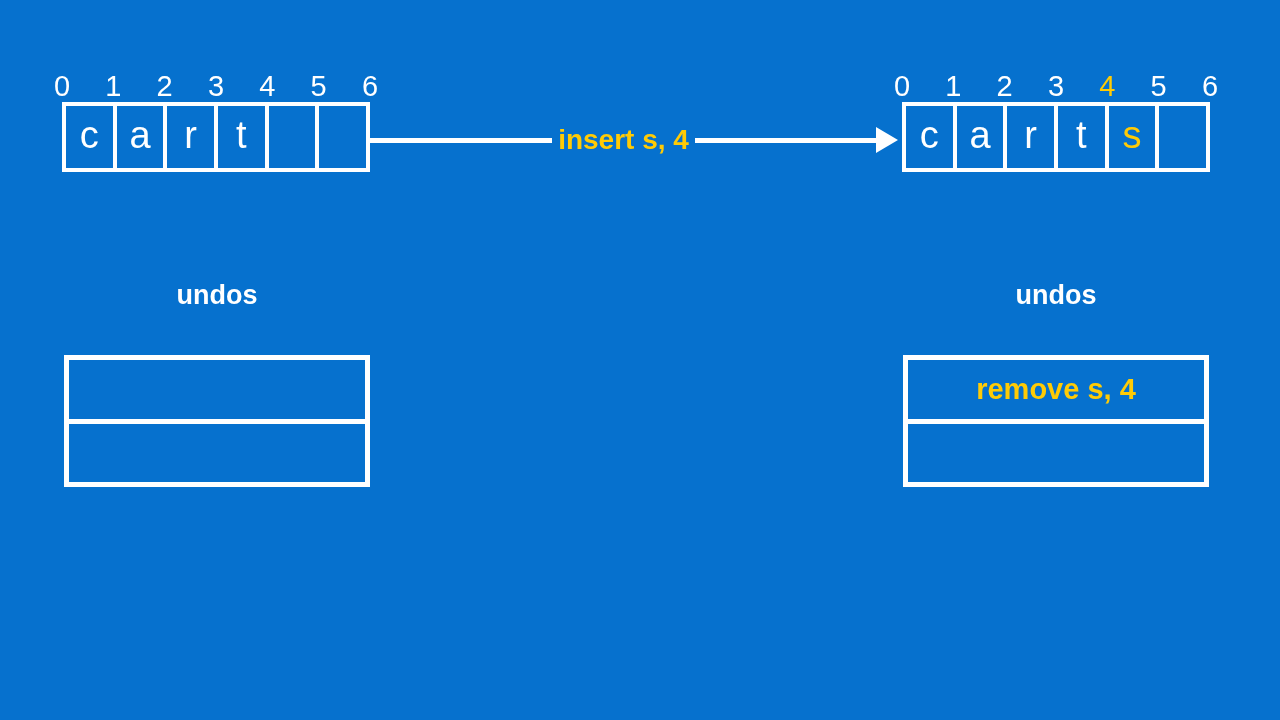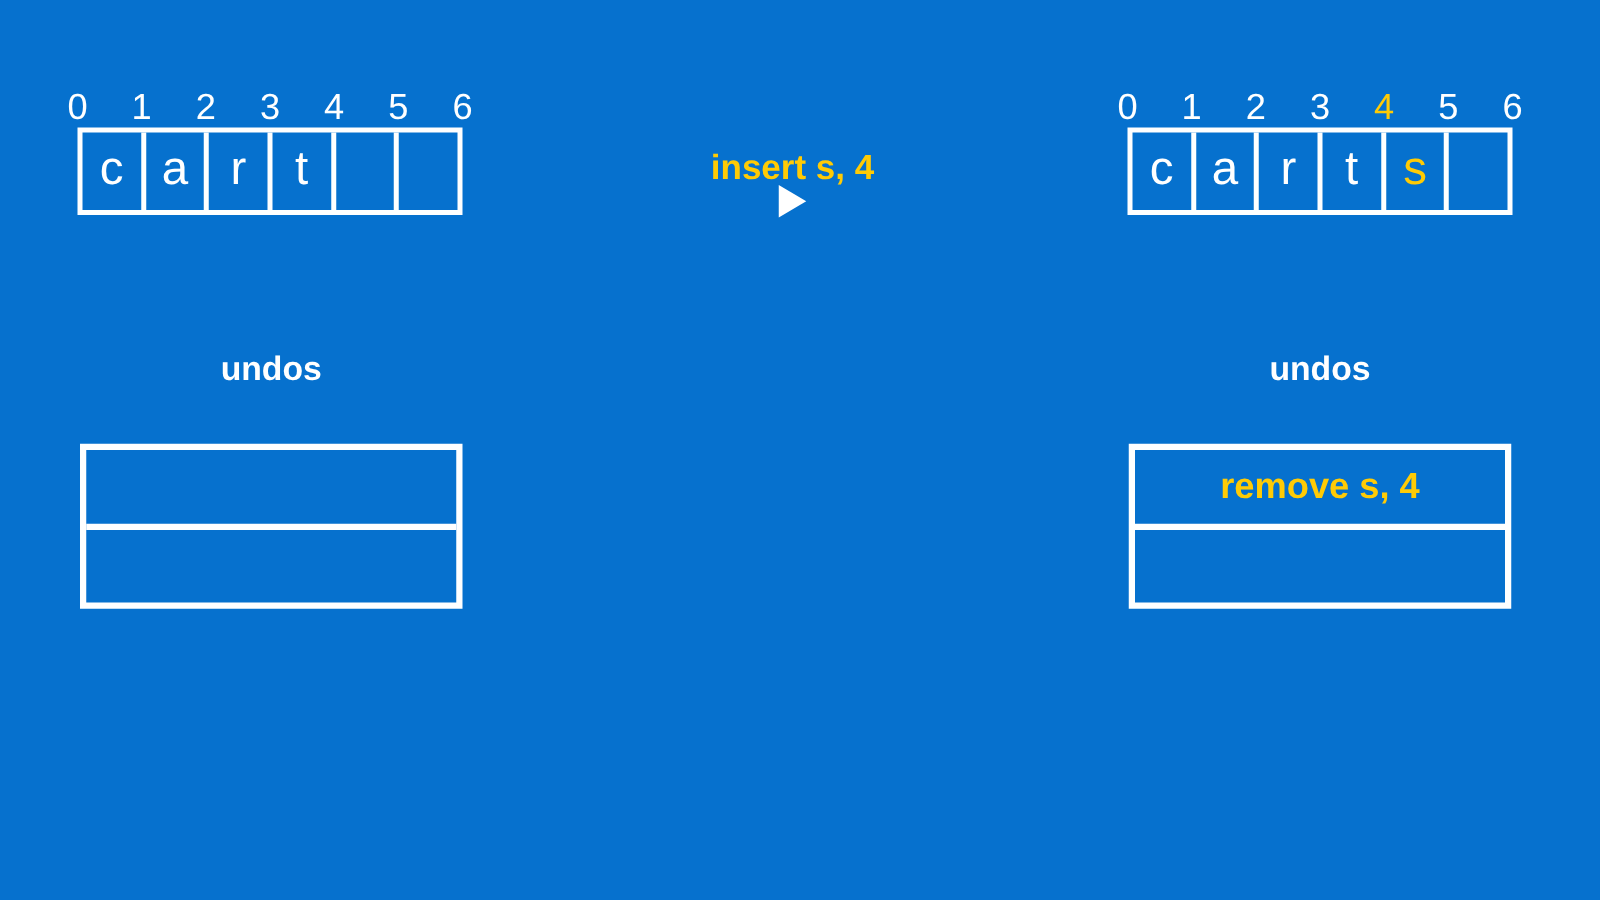--- a/index.html
+++ b/index.html
@@ -72,21 +72,21 @@
   }
   .array-cell.hl {
     color: #ffcb05;
   }
 
   
   .arrow {
     position: absolute;
     height: 40px;
     display: flex;
-    flex-direction: column;
+    flex-direction: row;
     align-items: center;
   }
   .arrow-line {
     height: 5px;
     background: #ffffff;
     flex: 1 1 auto;
   }
   .arrow-label {
     font-size: 28px;
     font-weight: bold;

